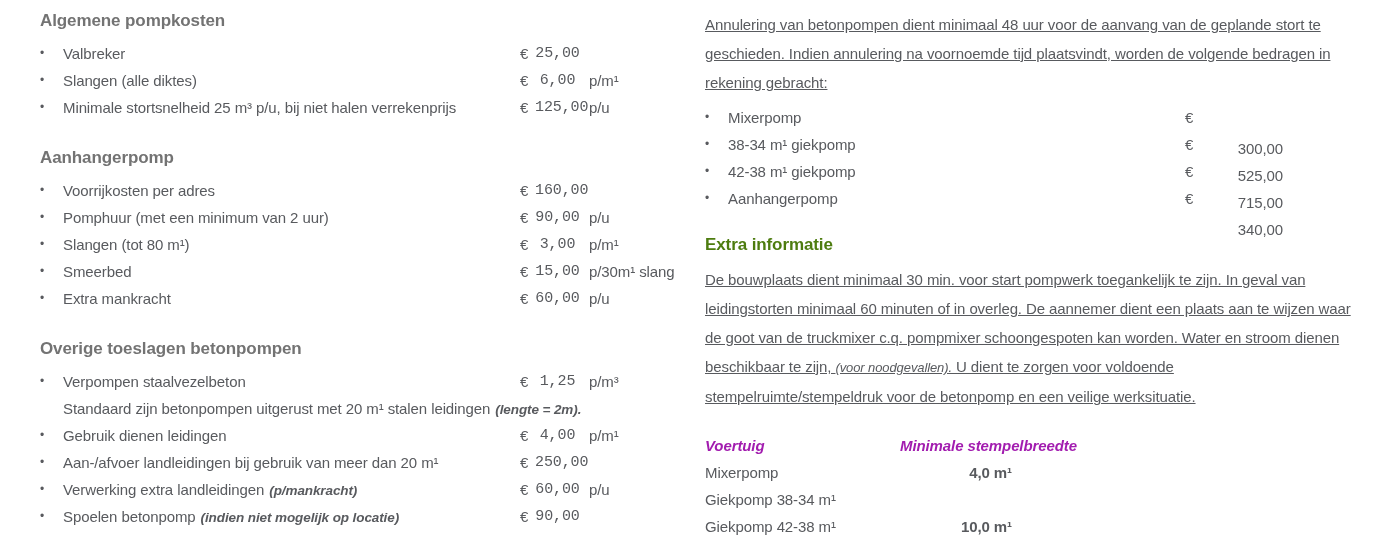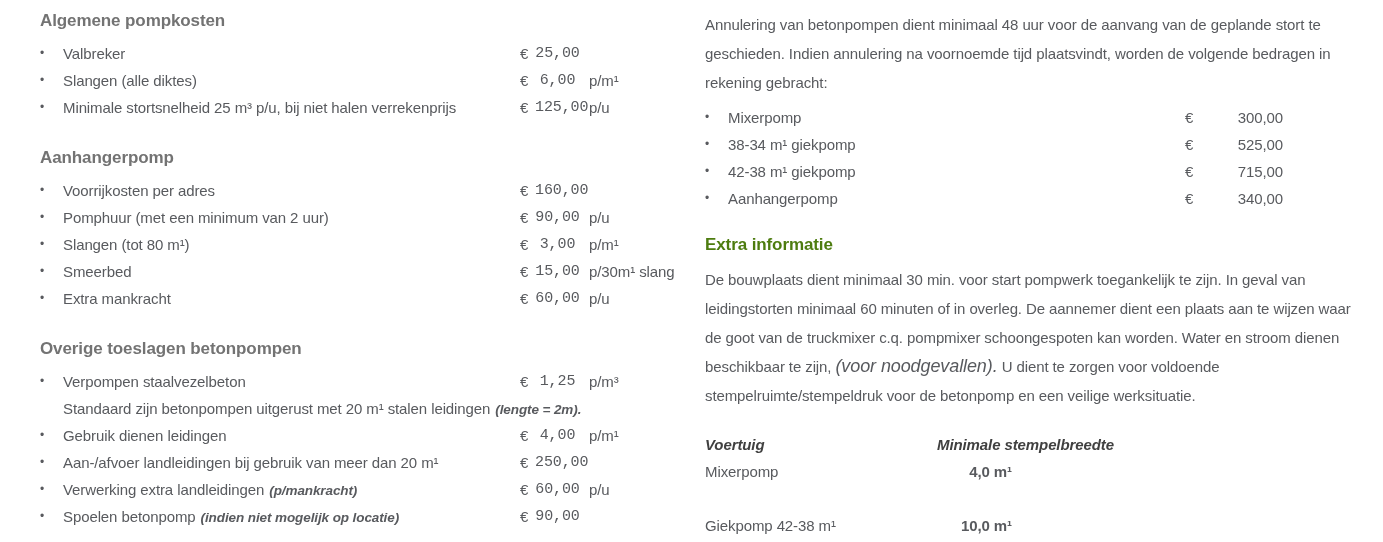--- a/index.html
+++ b/index.html
@@ -68,48 +68,48 @@
 
   
   .price2 {
     position: absolute;
     left: 480px;
     top: 0;
     display: flex;
     line-height: 27px;
   }
   .price2 .cur { width: 15px; }
-  .price2 .amt { width: 83px; text-align: right; }
+  .price2 .amt { width: 83px; text-align: right; margin-top: 31px; }
 
   .paragraph {
     margin: 0;
     line-height: 29px;
+    text-decoration: underline;
   }
   .intro-paragraph { margin-bottom: 7px; }
   .extra-heading {
     font-size: 17px;
     font-weight: bold;
     color: #4d7c0f;
     margin: 22px 0 9px 0;
     line-height: 22px;
   }
-  .inline-note { font-style: italic; font-size: 18px; }
+  .inline-note { font-style: italic; font-size: 13px; }
 
   .stamp-table { margin-top: 21px; }
   .t-row {
     display: flex;
     height: 27px;
     line-height: 27px;
     white-space: nowrap;
   }
   .t-head {
     font-weight: bold;
     font-style: italic;
-    color: #404040;
-    gap: 37px;
+    color: #a21caf;
   }
   .t-col1 { width: 195px; }
   .t-col2-header { }
   .t-col2-val { width: 112px; text-align: right; font-weight: bold; }
 </style>
 </head>
 <body>
 
 <div class="col col-left">
 
@@ -274,20 +274,21 @@
   <div class="stamp-table">
     <div class="t-row t-head">
       <span class="t-col1">Voertuig</span>
         <span class="t-col2-header">Minimale stempelbreedte</span>
     </div>
     <div class="t-row">
       <span class="t-col1">Mixerpomp</span>
         <span class="t-col2-val">4,0 m¹</span>
     </div>
     <div class="t-row">
+      <span class="t-col1">Giekpomp 38-34 m¹</span>
     </div>
     <div class="t-row">
       <span class="t-col1">Giekpomp 42-38 m¹</span>
         <span class="t-col2-val">10,0 m¹</span>
     </div>
   </div>
 
 </div>
 
 </body></html>

